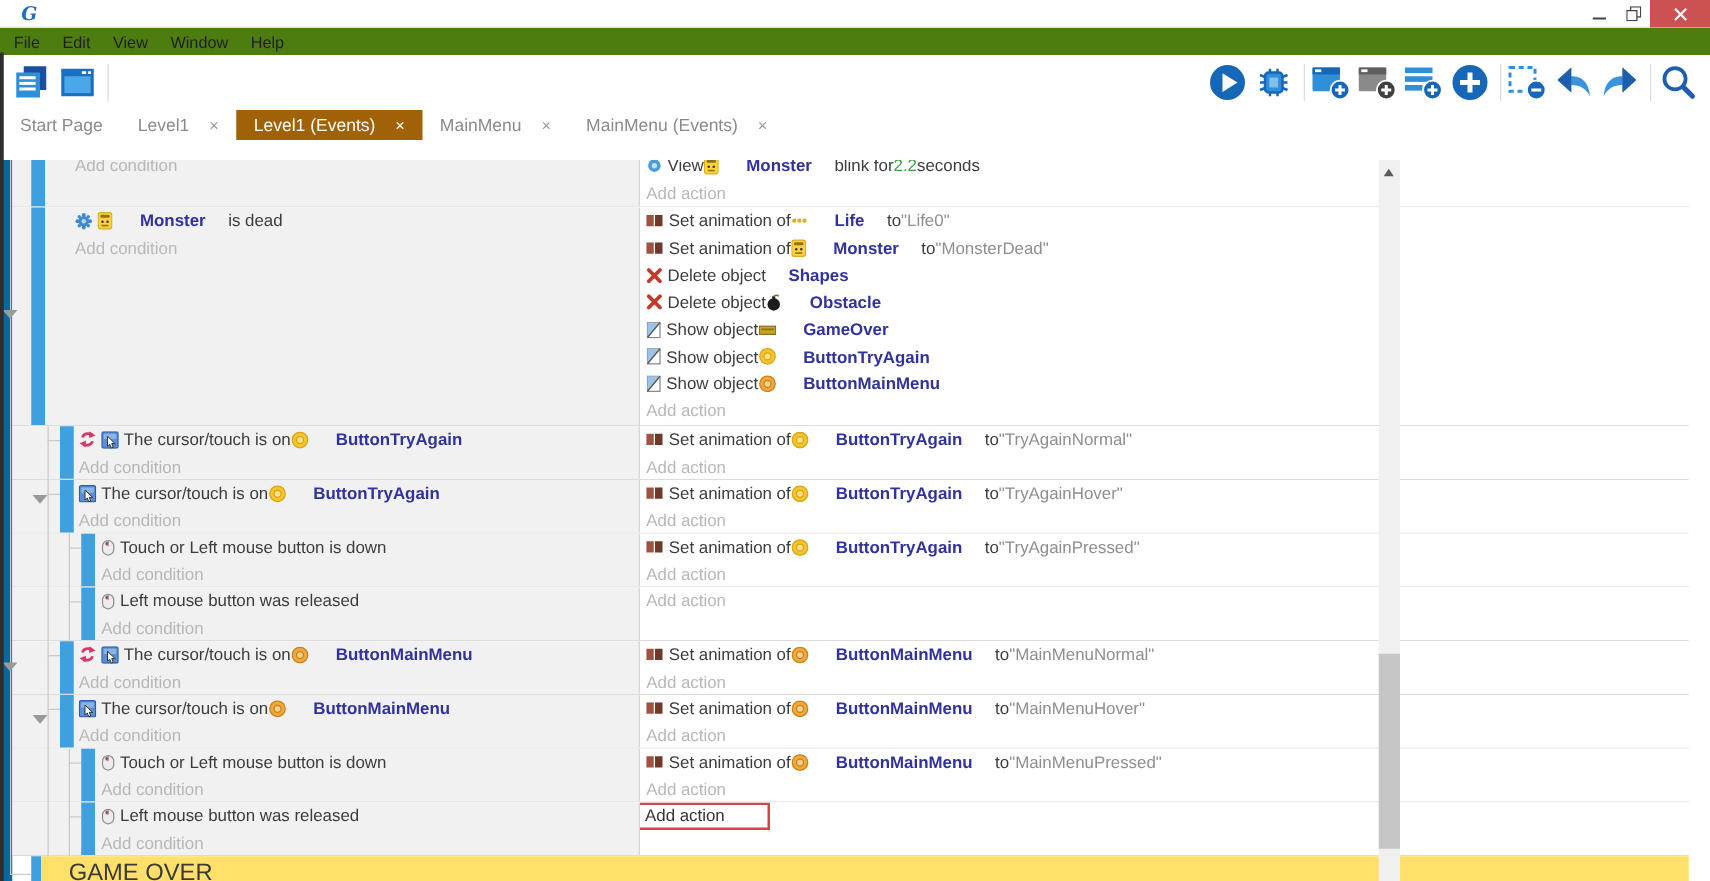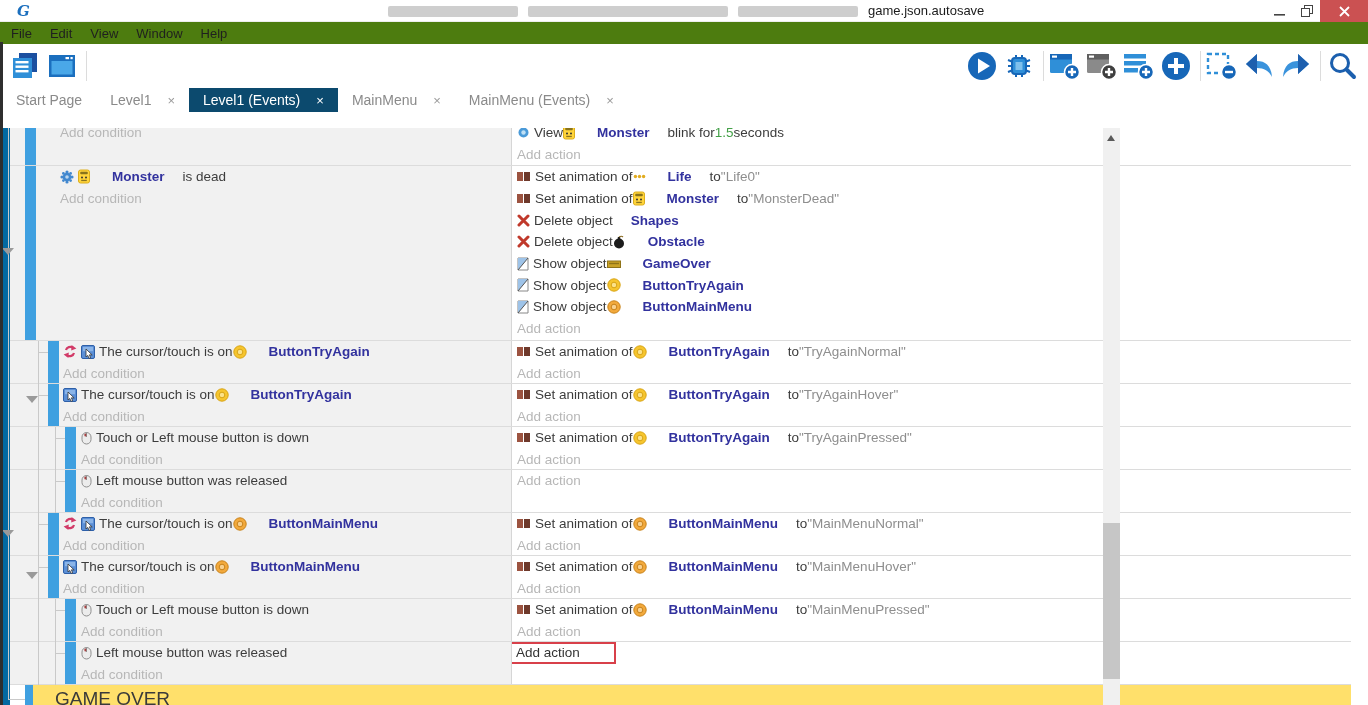--- a/index.html
+++ b/index.html
@@ -27,21 +27,21 @@
   .tb-left{display:flex;align-items:center;padding-left:8px}
   .tb-spacer{flex:1}
   .tb-right{display:flex;align-items:center;margin-right:6px}
   .tb-btn{width:37px;height:36px;display:flex;align-items:center;justify-content:center}
   .tb-sep{width:1px;height:30px;background:#dcdcdc;margin:0 4px}
 
   
   .tabbar{height:24px;display:flex;align-items:stretch;padding-left:2px;background:#fff;font-size:14px;color:#8a8a8a}
   .tab{display:flex;align-items:center;padding:0 14px;gap:16px;white-space:nowrap}
   .tab .tab-close{font-size:13px;color:#9a9a9a;line-height:1}
-  .tab.active{background:#0c4a6e;color:#fff}
+  .tab.active{background:#a16207;color:#fff}
   .tab.active .tab-close{color:#fff}
 
   
   .events{position:absolute;left:0;top:128px;width:1120px;height:593px;background:#0369a1}
   .sheet{position:absolute;left:10px;top:0;width:1341px;background:#fff}
   .row{position:relative;display:flex;border-bottom:1px solid #dcdcdc;background:#fff}
   .cond{width:502px;background:#f1f1f1;border-right:1px solid #d6d6d6;position:relative;overflow:hidden}
   .act{flex:1;background:#fff;padding-left:5px;overflow:hidden}
   .lines{width:100%}
   .line{height:21.7px;display:flex;align-items:center;white-space:nowrap;font-size:13.5px;color:#3c3c3c}
@@ -73,26 +73,20 @@
   .sb-down{bottom:6px;border-top:6px solid #5a5a5a}
   .sb-thumb{position:absolute;left:0;top:395px;width:17px;height:156px;background:#c6c6c6}
 
   .win-edge{position:absolute;left:0;top:42px;width:3px;height:663px;background:#2e2e2e;z-index:9}
 </style>
 </head>
 <body>
 
 <div class="titlebar">
   <span class="app-logo">G</span>
-  <div class="title-center">
-    <span class="blur-block" style="width:130px"></span>
-    <span class="blur-block" style="width:200px"></span>
-    <span class="blur-block" style="width:120px"></span>
-    <span class="title-text">game.json.autosave</span>
-  </div>
   <div class="win-btns">
     <div class="win-btn">
       <svg width="11" height="11">
           <rect x="0" y="8" width="11" height="1.6" fill="#444"></rect>
         </svg>
     </div>
     <div class="win-btn">
       <svg width="12" height="12">
           <rect x="3.5" y="0.5" width="8" height="8" fill="none" stroke="#444"></rect>
           <rect x="0.5" y="3.5" width="8" height="8" fill="#fff" stroke="#444"></rect>
@@ -296,21 +290,21 @@
                 <svg width="12" height="15">
                   <rect x="0.5" y="1" width="11" height="13" rx="2" fill="#ffd43b" stroke="#dcae1c"></rect>
                   <rect x="2.2" y="2.8" width="7.6" height="2.4" rx="1" fill="#6b5a14" opacity="0.8"></rect>
                   <circle cx="4" cy="8.4" r="1" fill="#333"></circle>
                   <circle cx="8" cy="8.4" r="1" fill="#333"></circle>
                   <rect x="3.2" y="10.8" width="5.6" height="1.3" fill="#8a7420"></rect>
                 </svg>
               </span>
               <span class="obj">Monster</span>
               <span> blink for </span>
-              <span class="gnum">1.5</span>
+              <span class="gnum">2.2</span>
               <span> seconds</span>
             </div>
             <div class="line">
               <span class="ph">Add action</span>
             </div>
           </div>
         </div>
       </div>
       <div class="row" style="height: 175px;">
         <div class="ind-bar" style="left: 15px;"></div>

